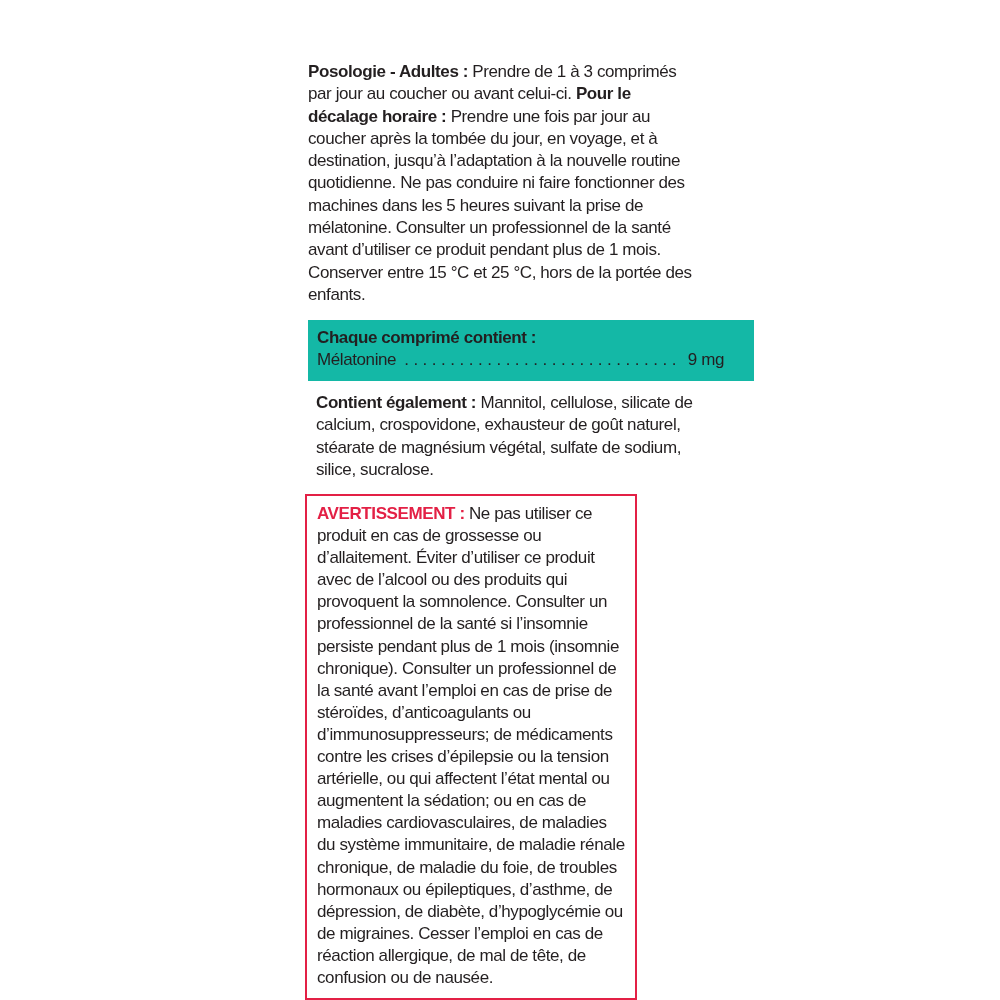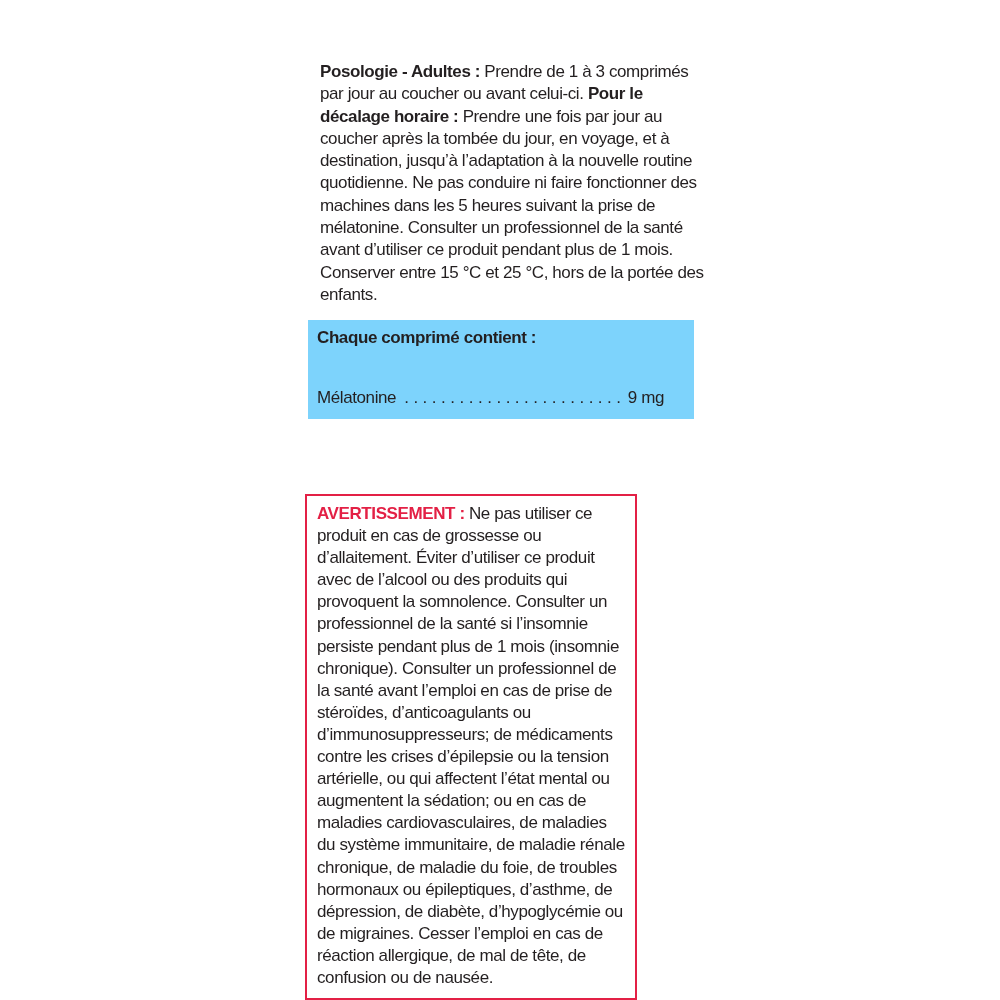--- a/index.html
+++ b/index.html
@@ -15,46 +15,45 @@
   .para {
     position: absolute;
     width: 384px;
     font-size: 17px;
     line-height: 22.3px;
     letter-spacing: -0.4px;
     margin: 0;
     color: #231f20;
   }
   .b { font-weight: bold; }
-  .p1 { top: 61px; left: 320px; }
+  .p1 { top: 61px; left: 308px; }
   .p2 { top: 392px; left: 316px; }
   .p3 { top: 872px; left: 316px; }
 
   .dose-box {
     position: absolute;
     top: 320px;
     left: 308px;
-    width: 386px;
+    width: 446px;
     box-sizing: border-box;
-    background: #7dd3fc;
+    background: #14b8a6;
     padding: 7px 30px 9px 9px;
   }
   .dose-box .heading {
     font-weight: bold;
     font-size: 17px;
     line-height: 22.3px;
     letter-spacing: -0.4px;
   }
   .dose-row {
     display: flex;
     align-items: flex-end;
     font-size: 17px;
     line-height: 22.3px;
     letter-spacing: -0.4px;
-    margin-top: 38px;
   }
   .dose-row .dots {
     flex: 1;
     overflow: hidden;
     white-space: nowrap;
     letter-spacing: 4.5px;
     margin: 0 6px 0 8px;
   }
   .warn-box {
     position: absolute;
@@ -85,19 +84,20 @@
 
   <div class="dose-box">
     <div class="heading">Chaque comprimé contient :</div>
     <div class="dose-row">
       <span>Mélatonine</span>
       <span class="dots">...................................................</span>
       <span>9 mg</span>
     </div>
   </div>
 
+  <p class="para p2"><span class="b">Contient également :</span><span> Mannitol, cellulose, silicate de calcium, crospovidone, exhausteur de goût naturel, stéarate de magnésium végétal, sulfate de sodium, silice, sucralose.</span></p>
 
   <div class="warn-box">
     <div class="wtext"><span class="warn-label">AVERTISSEMENT :</span><span> Ne pas utiliser ce produit en cas de grossesse ou d’allaitement. Éviter d’utiliser ce produit avec de l’alcool ou des produits qui provoquent la somnolence. Consulter un professionnel de la santé si l’insomnie persiste pendant plus de 1 mois (insomnie chronique). Consulter un professionnel de la santé avant l’emploi en cas de prise de stéroïdes, d’anticoagulants ou d’immunosuppresseurs; de médicaments contre les crises d’épilepsie ou la tension artérielle, ou qui affectent l’état mental ou augmentent la sédation; ou en cas de maladies cardiovasculaires, de maladies du système immunitaire, de maladie rénale chronique, de maladie du foie, de troubles hormonaux ou épileptiques, d’asthme, de dépression, de diabète, d’hypoglycémie ou de migraines. Cesser l’emploi en cas de réaction allergique, de mal de tête, de confusion ou de nausée.</span></div>
   </div>
 
 
 </div>
 
 </body></html>

